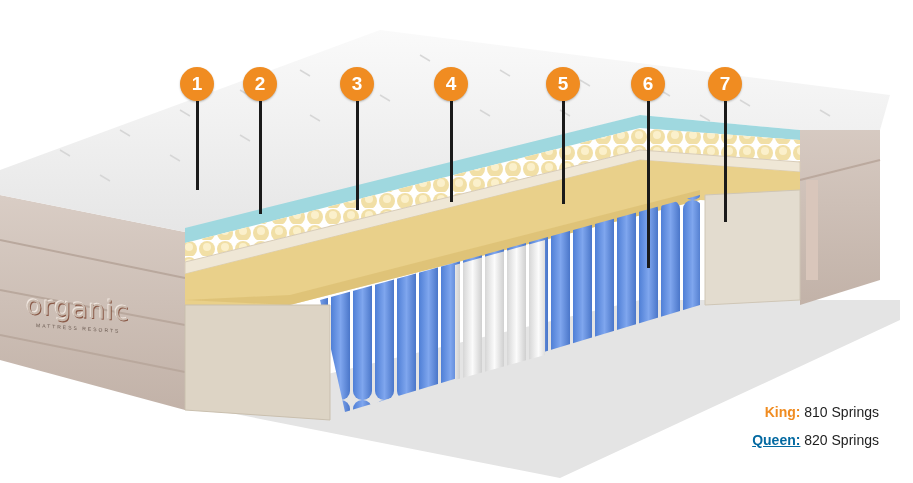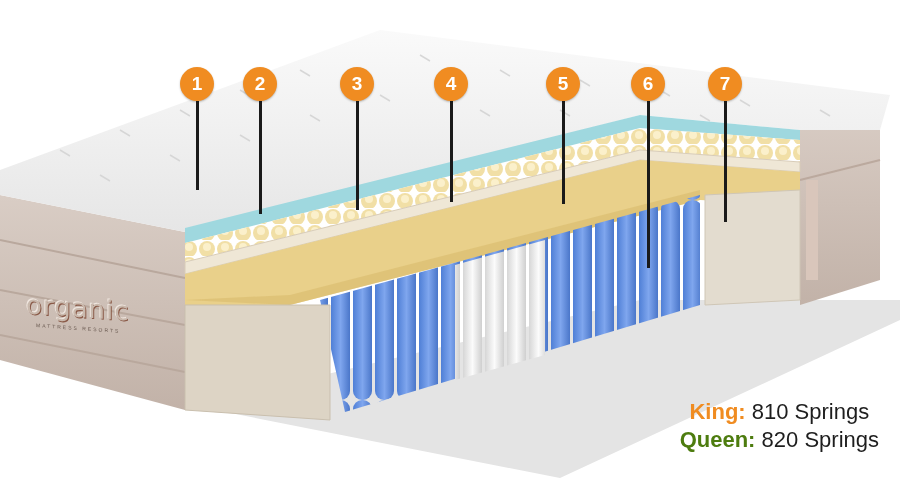--- a/index.html
+++ b/index.html
@@ -6,21 +6,21 @@
   #stage{position:relative;width:913px;height:483px;overflow:hidden;background:#ffffff;font-family:"Liberation Sans",sans-serif;}
   #art{position:absolute;left:0;top:0;width:913px;height:483px;}
   .callout{position:absolute;width:0;height:0;}
   .callout .badge{position:absolute;left:-17px;top:-17px;width:34px;height:34px;border-radius:50%;
     display:flex;align-items:center;justify-content:center;color:#ffffff;font-weight:bold;font-size:19px;
     font-family:"Liberation Sans",sans-serif;box-shadow:0 1px 2px rgba(0,0,0,0.25);}
   .callout .leader{position:absolute;left:-1px;top:17px;width:3px;background:#1a1a1a;}
   .brand{position:absolute;left:26px;top:293px;font-family:"DejaVu Sans",sans-serif;font-size:26px;
     letter-spacing:1px;color:#c9b9ad;text-shadow:1px 1px 0 #8a5a48,-1px -1px 0 #efe6df;transform:skewY(4deg);}
   .brand-sub{position:absolute;left:36px;top:325px;font-size:5px;letter-spacing:2px;color:#6b5b52;transform:skewY(4deg);}
-  .specs{position:absolute;right:34px;top:398px;text-align:center;font-family:"Liberation Sans",sans-serif;font-size:22px;line-height:28px;color:#1e1e1e;}
+  .specs{position:absolute;right:34px;top:398px;text-align:right;font-family:"Liberation Sans",sans-serif;font-size:14px;line-height:28px;color:#1e1e1e;}
   .specs .label{font-weight:bold;}
 </style>
 </head>
 <body>
 
 <div id="stage">
   <svg id="art" viewBox="0 0 913 483" xmlns="http://www.w3.org/2000/svg">
     <defs>
       <linearGradient id="top" x1="0" y1="0" x2="0" y2="1">
         <stop offset="0" stop-color="#fafafa"></stop>
@@ -118,17 +118,17 @@
     <div class="badge" style="background:#f08c21;">7</div>
     <div class="leader" style="height:121px;"></div>
   </div>
 
   <div class="specs">
     <div>
       <span class="label" style="color:#f08c21;">King:</span>
       <span>810 Springs</span>
     </div>
     <div>
-      <span class="label" style="color:#4d7c0f;">Queen:</span>
+      <span class="label" style="color:#0369a1;text-decoration:underline;">Queen:</span>
       <span>820 Springs</span>
     </div>
   </div>
 </div>
 
 </body></html>

